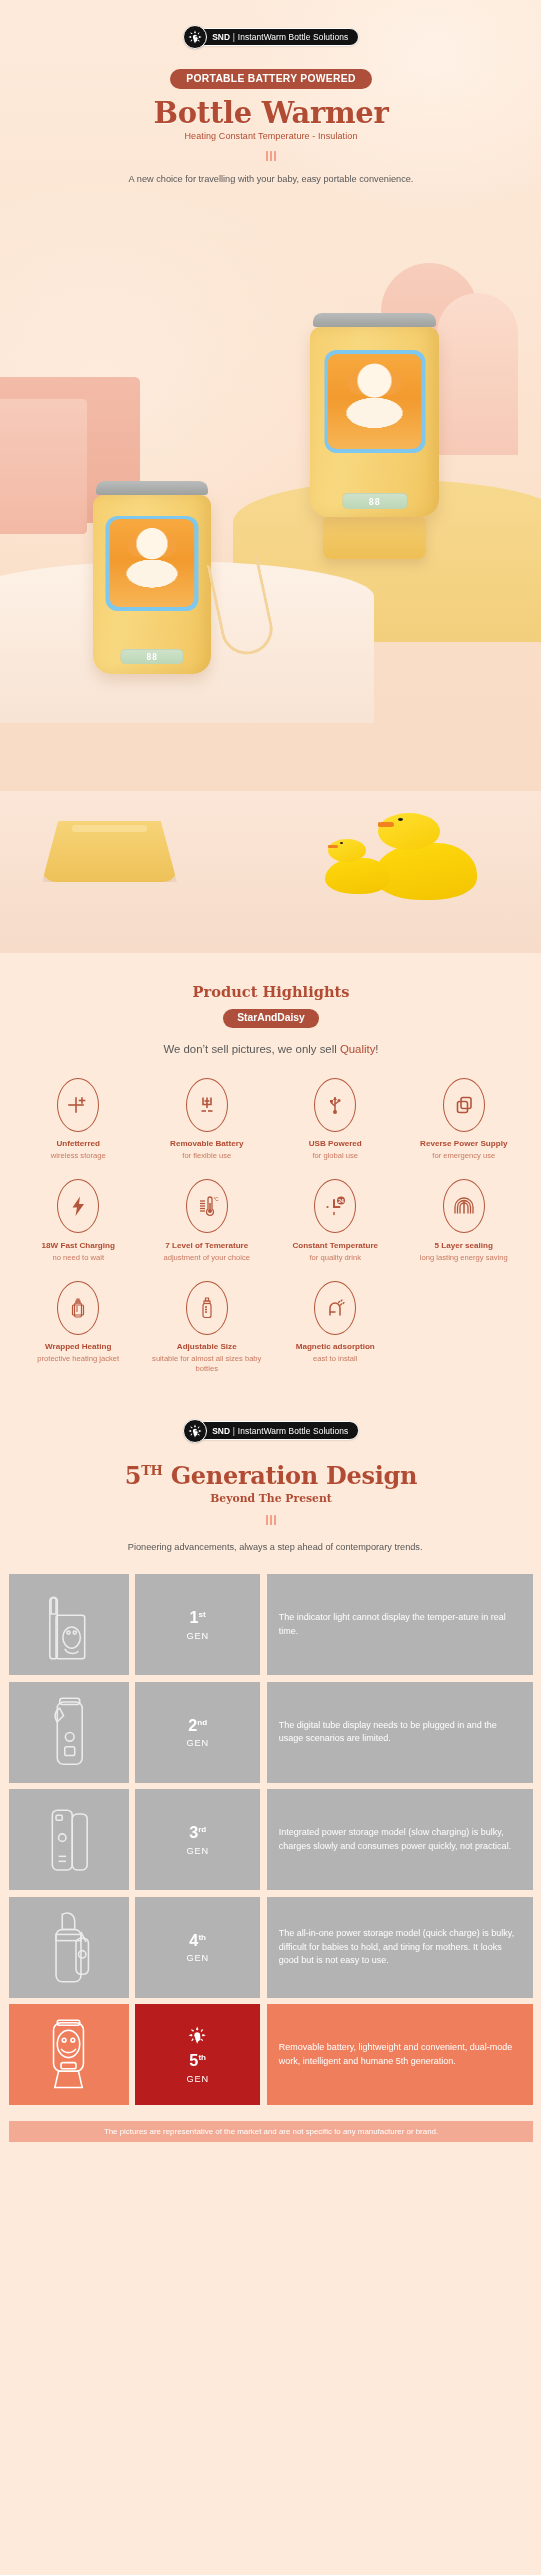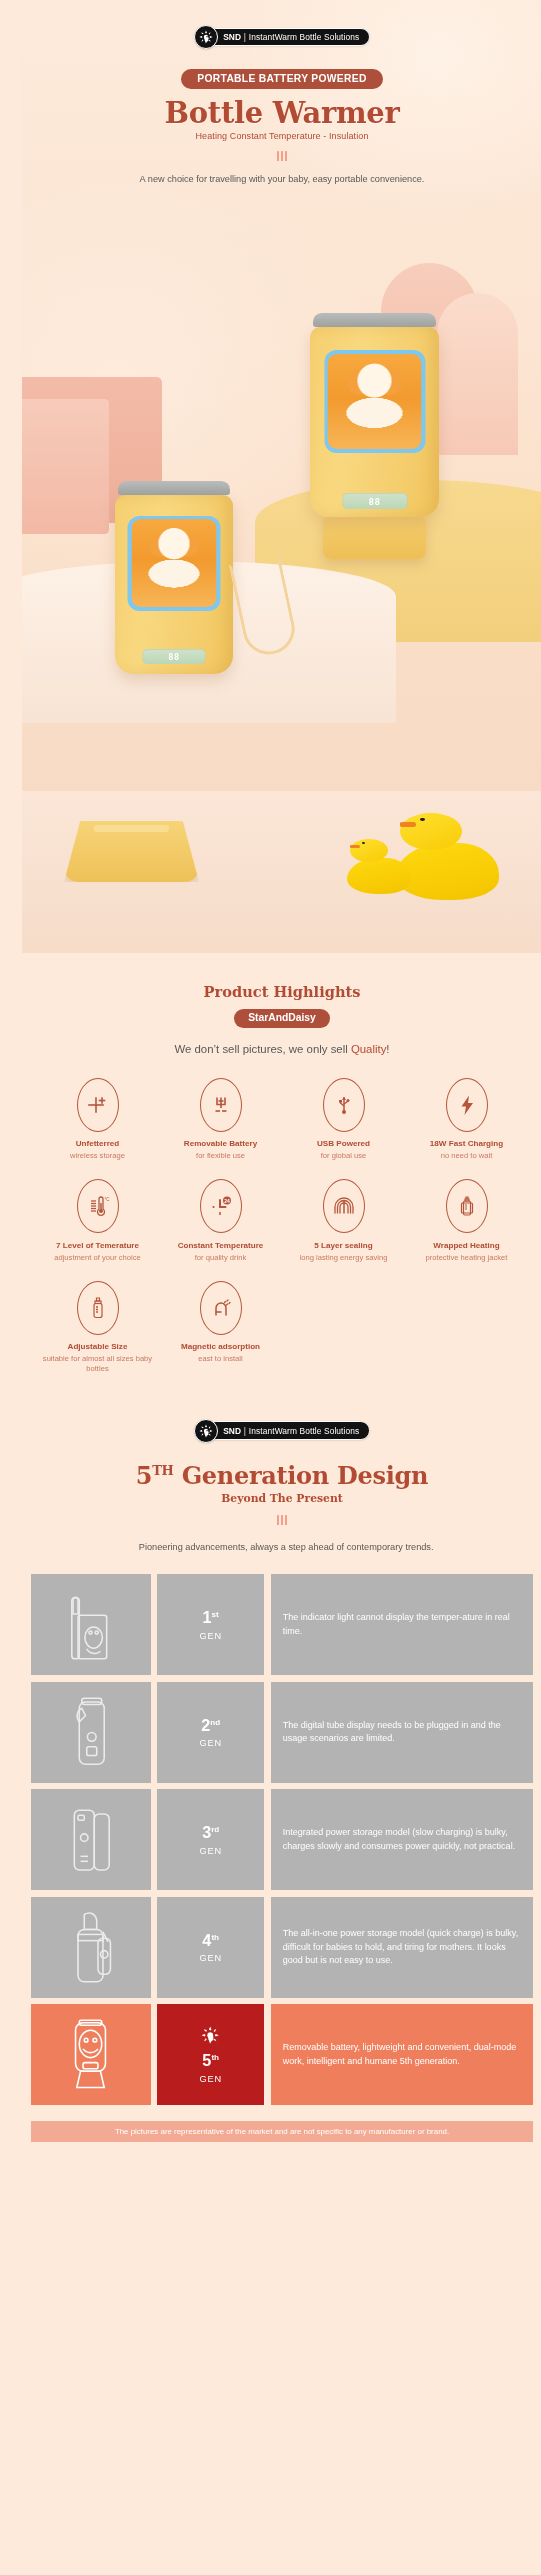--- a/index.html
+++ b/index.html
@@ -3,21 +3,21 @@
 <meta charset="utf-8">
 <style>
   * { margin:0; padding:0; box-sizing:border-box; }
   body {
     width:542px;
     font-family:"Liberation Sans", sans-serif;
     background:#fdeada;
     color:#4a4a4a;
     -webkit-font-smoothing:antialiased;
   }
-  .page { width:542px; position:relative; overflow:hidden;padding-left:22px; }
+  .page { width:542px; position:relative; overflow:hidden; }
 
   
   .hero {
     position:relative;
     background:linear-gradient(180deg,#fdeada 0%,#fce6d4 28%,#fbe2cd 50%,#f9ddc6 70%, #f6d9c2 100%);
     padding-top:25px;
     height:953px;
     overflow:hidden;
   }
   .hero-wash {
@@ -255,21 +255,21 @@
     max-width:303px; margin:16px auto 0;
   }
 
   .gen-table { margin-top:19.5px; padding:0 8.7px 8.7px; display:flex; flex-direction:column; gap:6.5px; }
   .gen-row { display:flex; gap:6.5px; min-height:101px; }
   .gen-row .c-img {
     width:120px; flex:none; background:#b3b3b3;
     display:flex; align-items:center; justify-content:center;
   }
   .gen-row .c-num {
-    width:107px; flex:none; background:#b3b3b3;
+    width:125px; flex:none; background:#b3b3b3;
     display:flex; flex-direction:column; align-items:center; justify-content:center;
     color:#ffffff; gap:5.4px;
   }
   .gen-row .c-num .n { font-size:16.2px; font-weight:bold; line-height:1; }
   .gen-row .c-num .n sup { font-size:8.1px; }
   .gen-row .c-num .g { font-size:9.2px; letter-spacing:0.8px; }
   .gen-row .c-txt {
     flex:1; background:#b3b3b3; color:#ffffff;
     display:flex; align-items:center;
     padding:8.7px 12px; font-size:9px; line-height:1.5;
@@ -427,20 +427,30 @@
             <path d="M24 26l-7-6v-3"></path>
               <rect x="14" y="14" width="6" height="5" fill="#b5563c" stroke="none"></rect>
             <path d="M24 22l7-5"></path>
               <circle cx="32" cy="15" r="3" fill="#b5563c" stroke="none"></circle>
           </svg>
         </div>
         <div class="feat-t">USB Powered</div>
         <div class="feat-s">for global use</div>
       </div>
 
+      <div class="feat">
+        <div class="feat-ico">
+          <svg viewBox="0 0 48 48" fill="none" stroke="#b5563c" stroke-width="3.2">
+            <rect x="18" y="9" width="20" height="22" rx="4"></rect>
+            <rect x="11" y="17" width="20" height="22" rx="4"></rect>
+          </svg>
+        </div>
+        <div class="feat-t">Reverse Power Supply</div>
+        <div class="feat-s">for emergency use</div>
+      </div>
 
       <div class="feat">
         <div class="feat-ico">
           <svg viewBox="0 0 48 48">
               <path d="M28 5L13 27h9l-3 17 17-24h-10z" fill="#b5563c"></path>
             </svg>
         </div>
         <div class="feat-t">18W Fast Charging</div>
         <div class="feat-s">no need to wait</div>
       </div>

